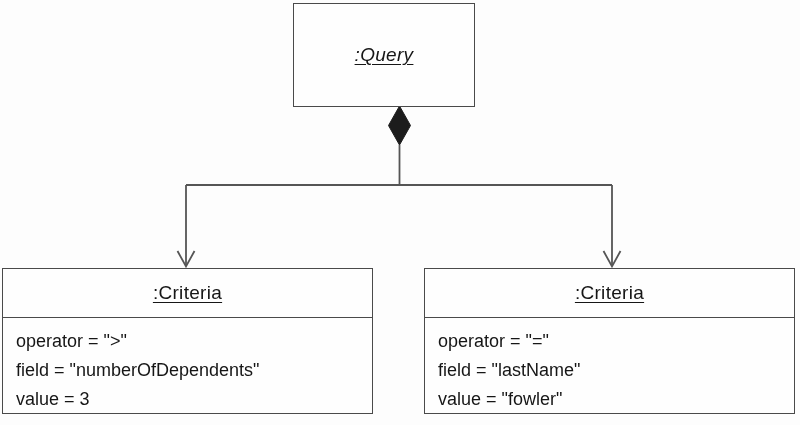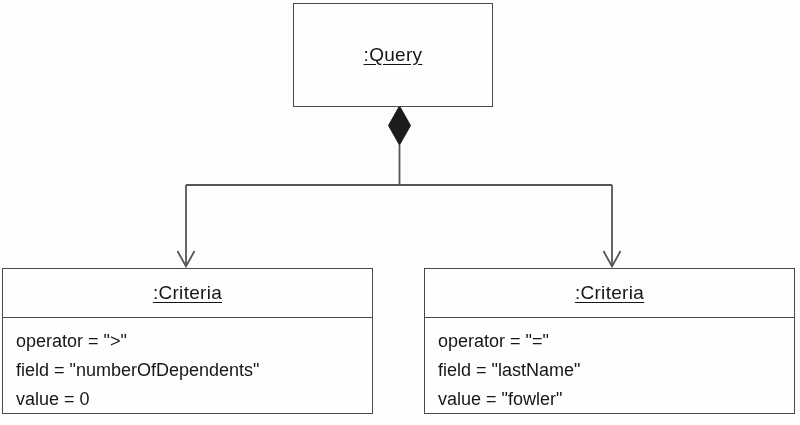--- a/index.html
+++ b/index.html
@@ -21,24 +21,25 @@
     width: 800px; height: 425px;
   }
   .uml-node {
     position: absolute;
     background: #fefefe;
     border: 1.5px solid #4a4a4a;
     box-sizing: border-box;
   }
   .node-query {
     left: 293px; top: 3px;
-    width: 200px; height: 104px;
+    width: 182px; height: 104px;
     display: flex;
     align-items: center;
     justify-content: center;
+    font-style: italic;
   }
   .node-criteria-left  { left: 2px;   top: 268px; width: 371px; height: 146px; }
   .node-criteria-right { left: 424px; top: 268px; width: 371px; height: 146px; }
   .node-title {
     font-size: 19px;
     text-decoration: underline;
     text-underline-offset: 3px;
     letter-spacing: 0.3px;
     white-space: nowrap;
   }
@@ -83,21 +84,21 @@
     <span class="node-title">:Query</span>
   </div>
 
   <div class="uml-node node-criteria-left">
     <div class="node-header">
       <span class="node-title">:Criteria</span>
     </div>
     <div class="node-body">
       <div class="attr-line">operator = "&gt;"</div>
       <div class="attr-line">field = "numberOfDependents"</div>
-      <div class="attr-line">value = 0</div>
+      <div class="attr-line">value = 3</div>
     </div>
   </div>
 
   <div class="uml-node node-criteria-right">
     <div class="node-header">
       <span class="node-title">:Criteria</span>
     </div>
     <div class="node-body">
       <div class="attr-line">operator = "="</div>
       <div class="attr-line">field = "lastName"</div>

